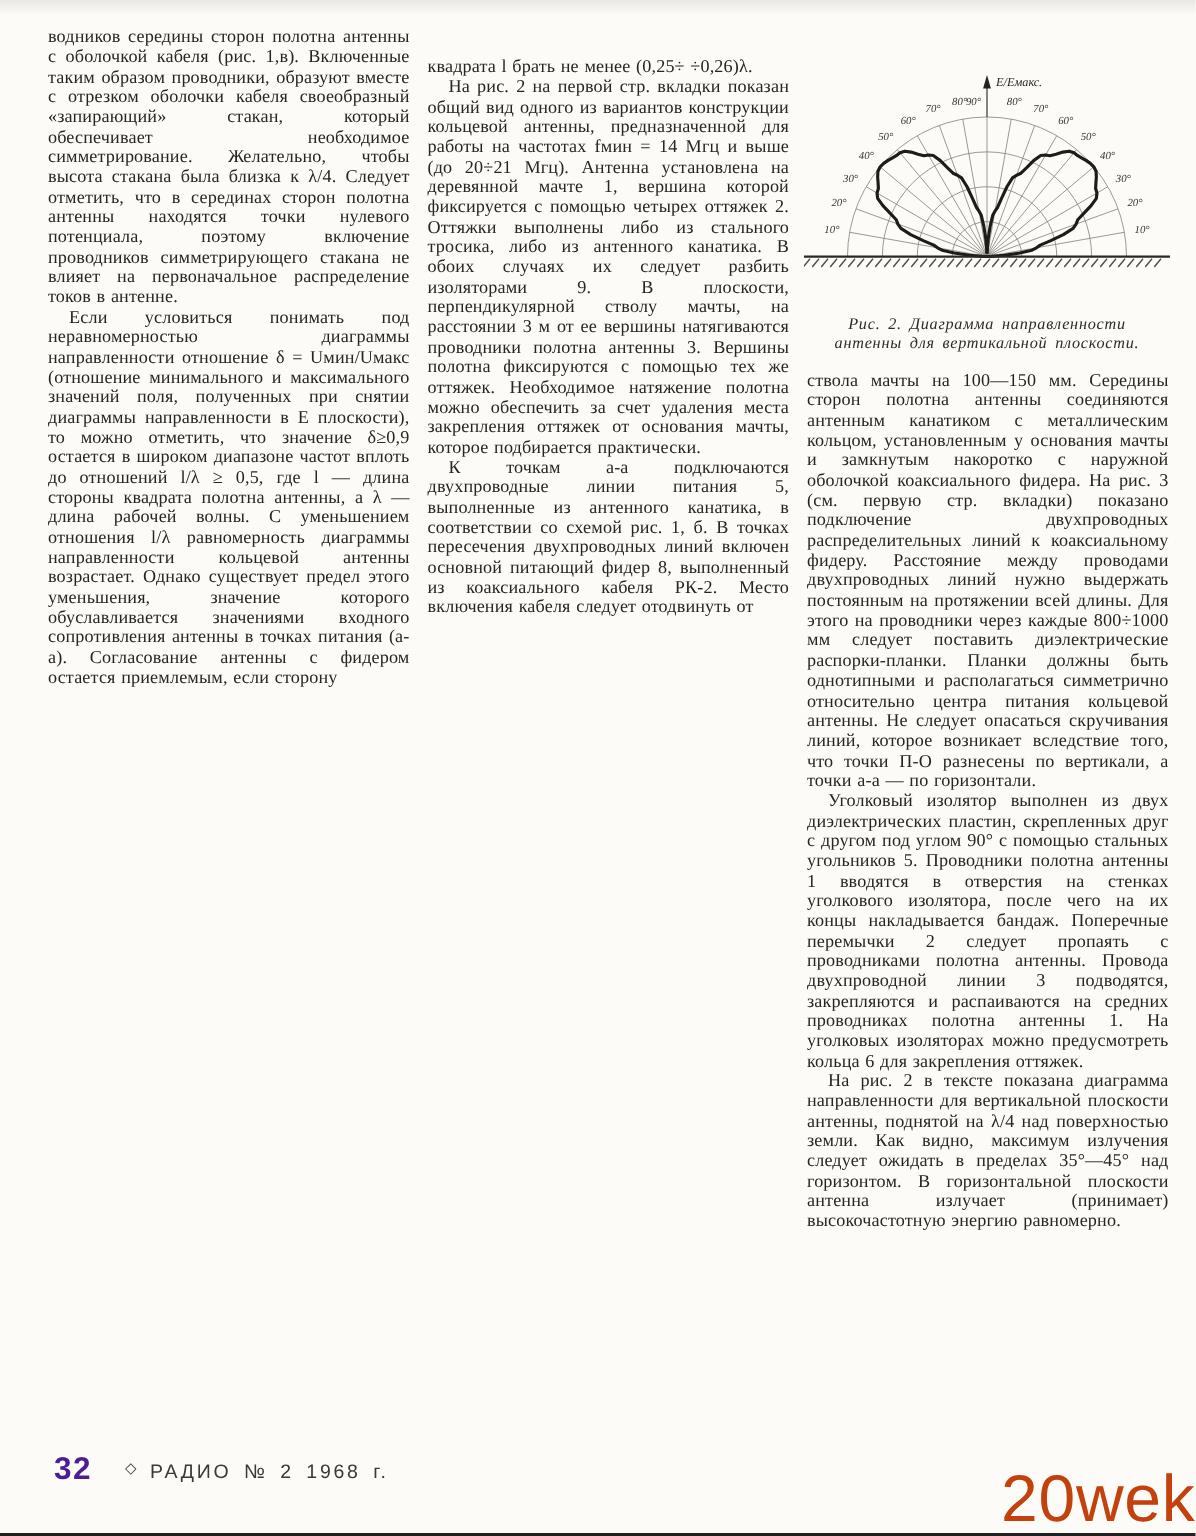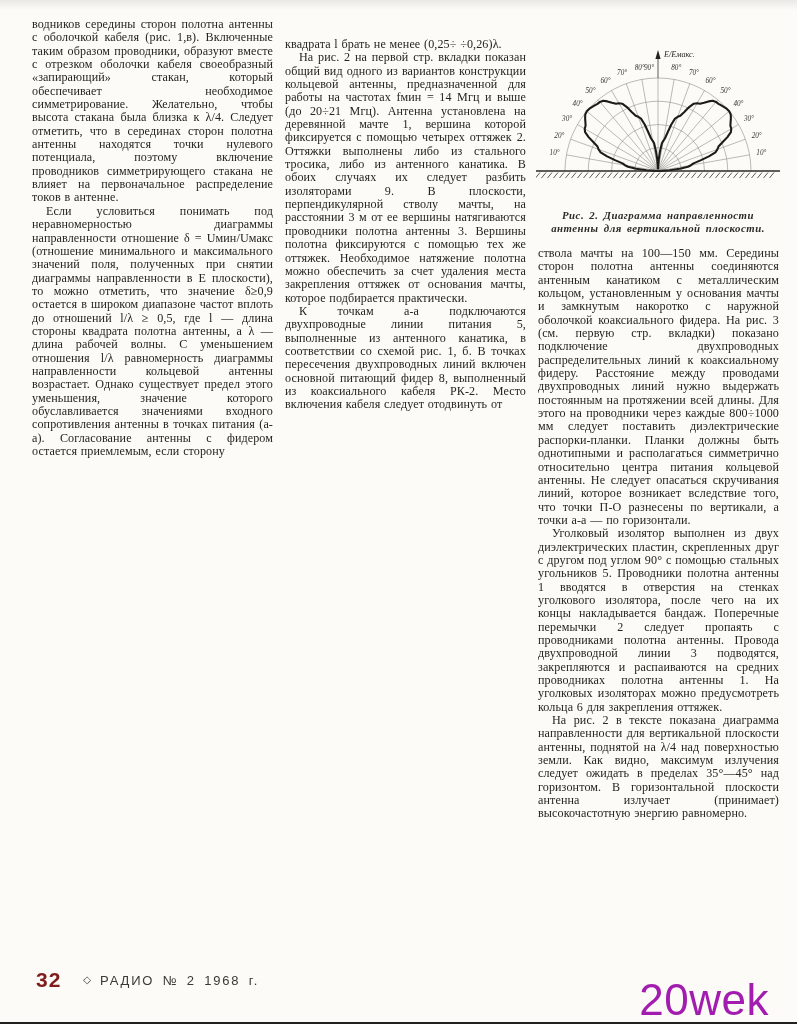--- a/index.html
+++ b/index.html
@@ -19,35 +19,35 @@
   }
   .col p{margin:0;text-indent:14px;}
   .col p:first-child{text-indent:0;}
   #col1{left:32px;top:18px;}
   #col2{left:285px;top:26px;margin-top:12px;}
   #col3{left:538px;top:247px;}
   #figure{position:absolute;left:536px;top:14px;width:244px;}
   #figure-caption{
     font-style:italic;font-size:10.8px;line-height:13px;
     text-align:center;margin-top:5px;padding:0 14px;color:#2c2b28;
-    letter-spacing:0.5px;word-spacing:2px;font-weight:bold;
+    letter-spacing:0.5px;word-spacing:2px;
   }
   #footer{
     position:absolute;left:36px;top:968px;
     display:flex;align-items:center;gap:22px;
     font-family:"Liberation Sans", sans-serif;
   }
-  #page-number{font-size:21px;font-weight:bold;letter-spacing:1px;color:#7f1d1d;}
+  #page-number{font-size:21px;font-weight:bold;letter-spacing:1px;color:#4c1d95;}
   .journal{display:flex;align-items:center;gap:9px;color:#3a3936;}
   .journal .diamond{font-size:10px;line-height:1;}
   .journal .issue{font-size:13px;letter-spacing:1.8px;word-spacing:3px;}
   #watermark{
-    position:absolute;right:28px;top:978px;
+    position:absolute;right:0;top:978px;
     font-family:"Liberation Sans", sans-serif;
-    font-size:44px;color:#a21caf;letter-spacing:0.5px;line-height:1;
+    font-size:44px;color:#c2410c;letter-spacing:0.5px;line-height:1;
   }
 </style>
 </head>
 <body>
 
 <div class="scan-top"></div>
 
 <div id="col1" class="col">
     <p>водников середины сторон полотна антенны с оболочкой кабеля (рис. 1,в). Включенные таким образом проводники, образуют вместе с отрезком оболочки кабеля своеобразный «запирающий» стакан, который обеспечивает необходимое симметрирование. Желательно, чтобы высота стакана была близка к λ/4. Следует отметить, что в серединах сторон полотна антенны находятся точки нулевого потенциала, поэтому включение проводников симметрирующего стакана не влияет на первоначальное распределение токов в антенне.</p>
     <p>Если условиться понимать под неравномерностью диаграммы направленности отношение δ = Uмин/Uмакс (отношение минимального и максимального значений поля, полученных при снятии диаграммы направленности в Е плоскости), то можно отметить, что значение δ≥0,9 остается в широком диапазоне частот вплоть до отношений l/λ ≥ 0,5, где l — длина стороны квадрата полотна антенны, а λ — длина рабочей волны. С уменьшением отношения l/λ равномерность диаграммы направленности кольцевой антенны возрастает. Однако существует предел этого уменьшения, значение которого обуславливается значениями входного сопротивления антенны в точках питания (а-а). Согласование антенны с фидером остается приемлемым, если сторону</p>

